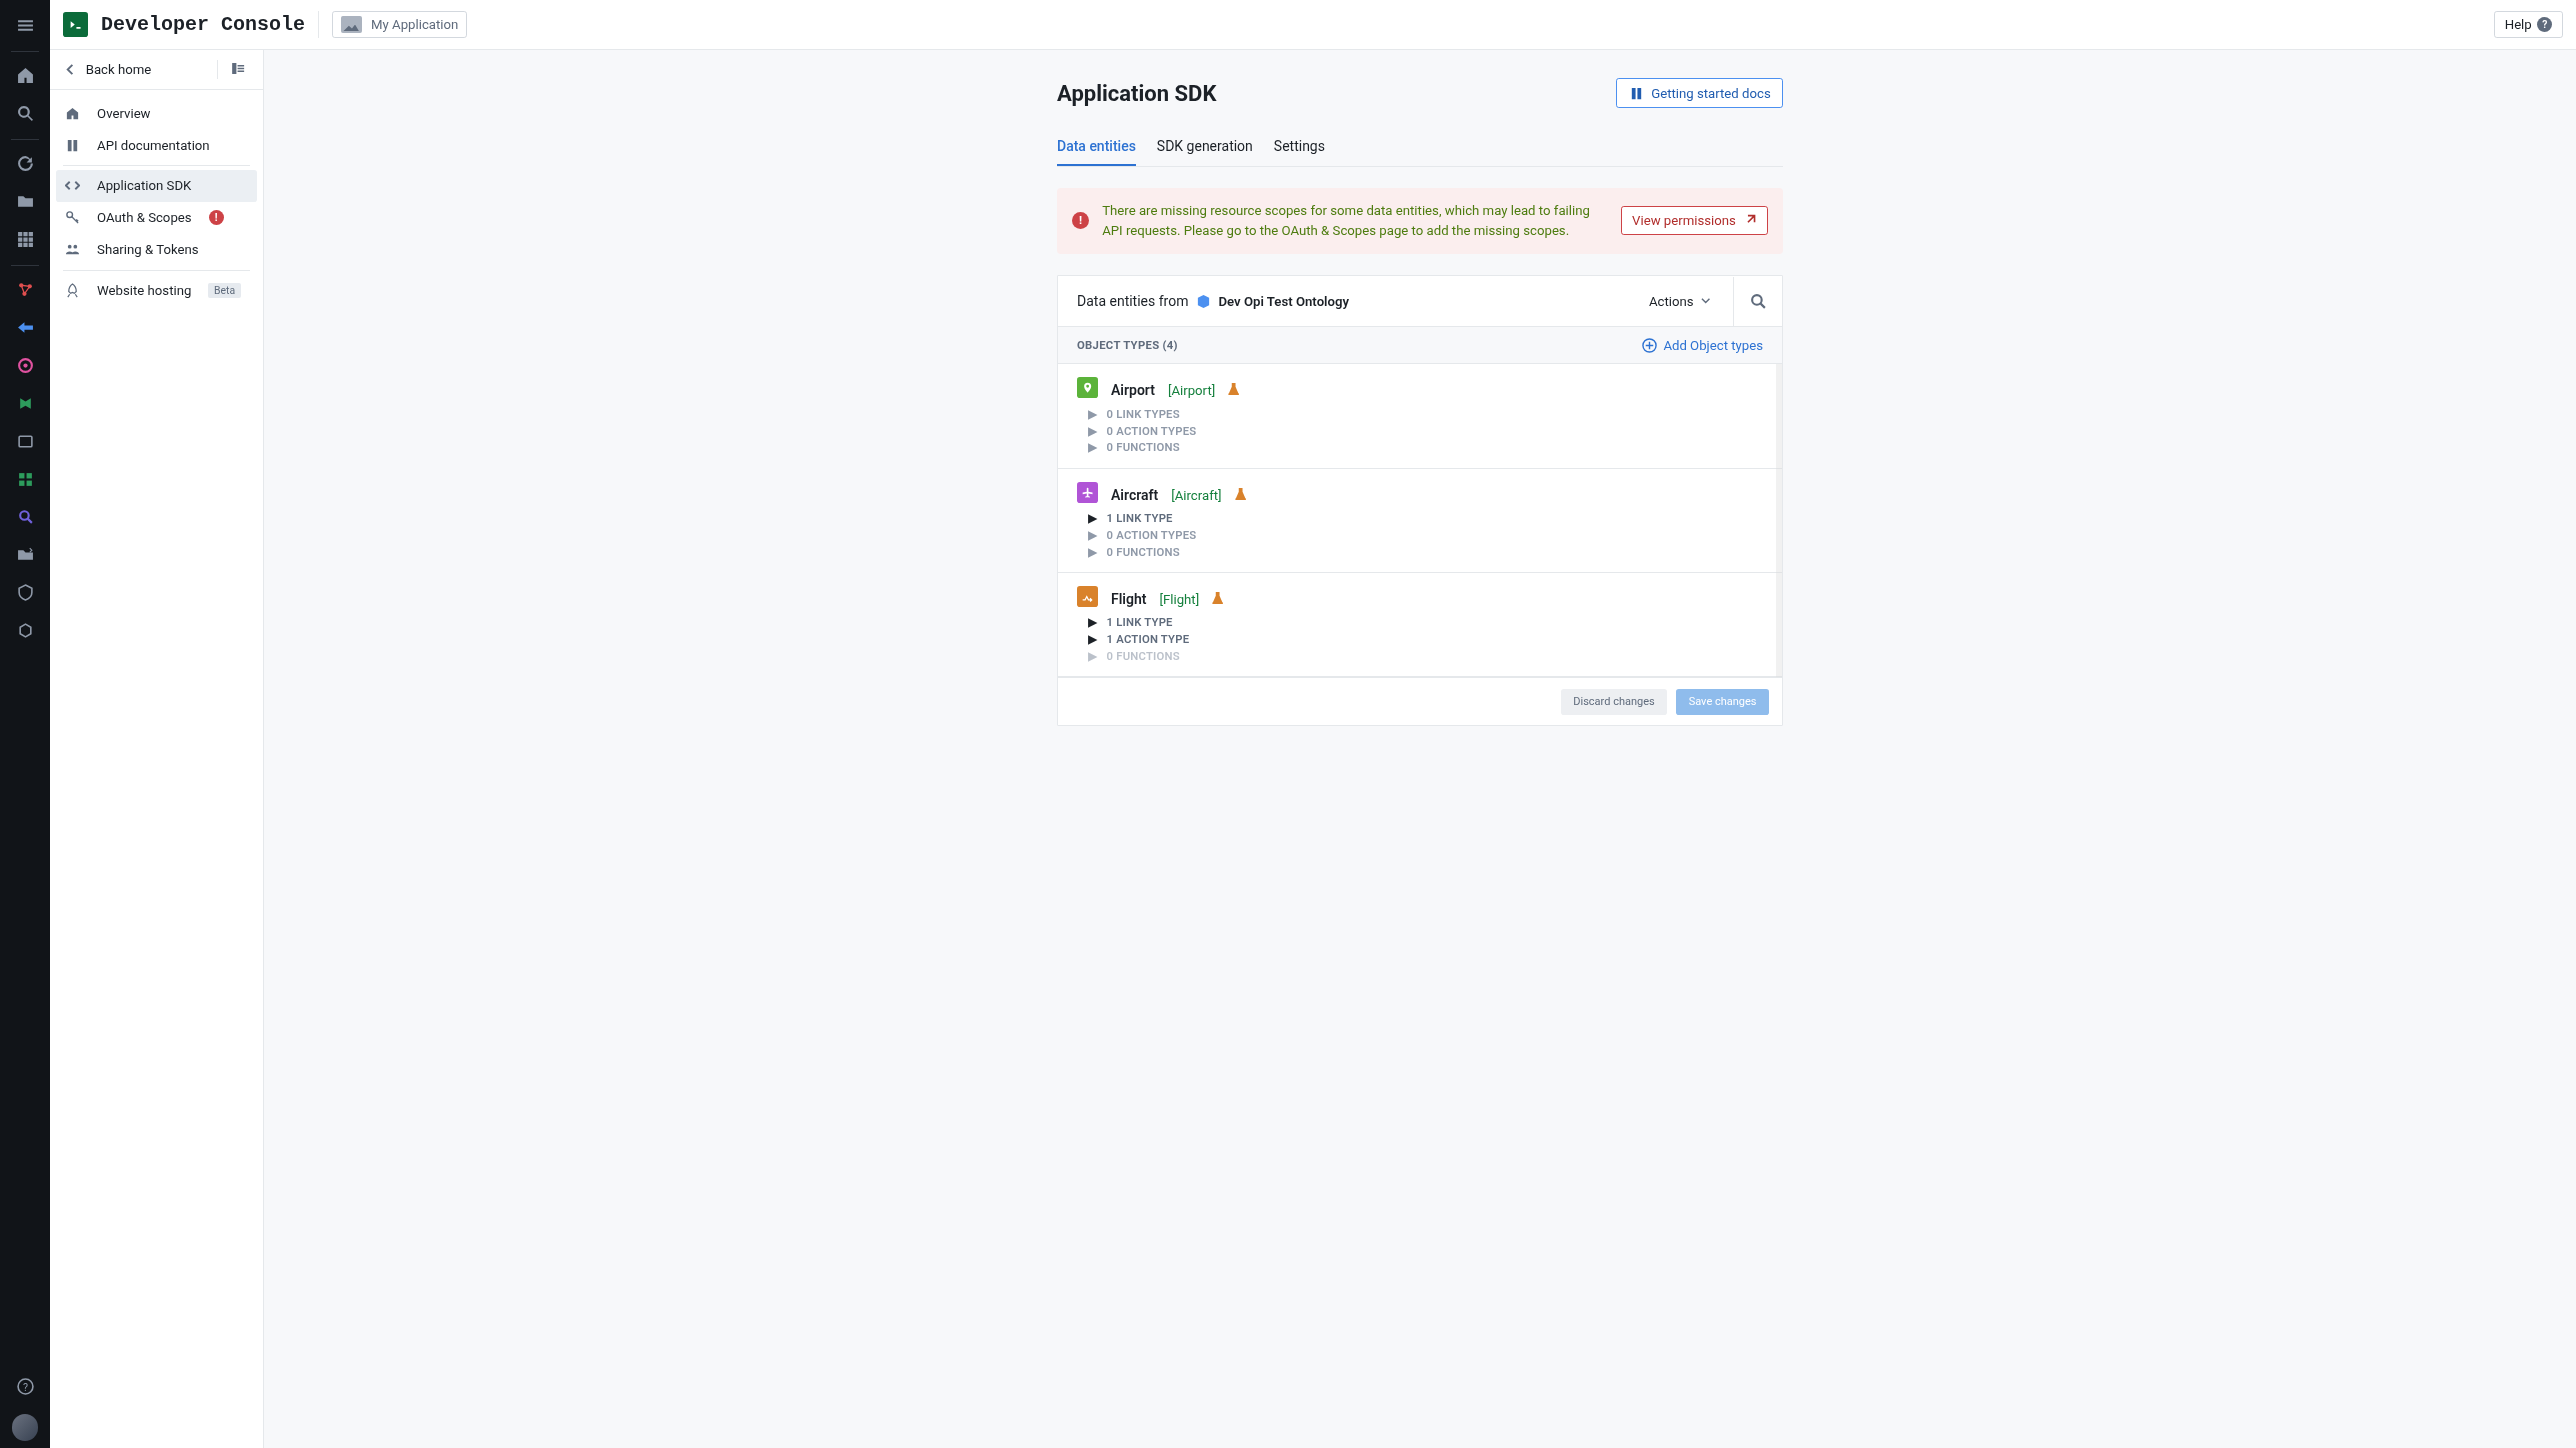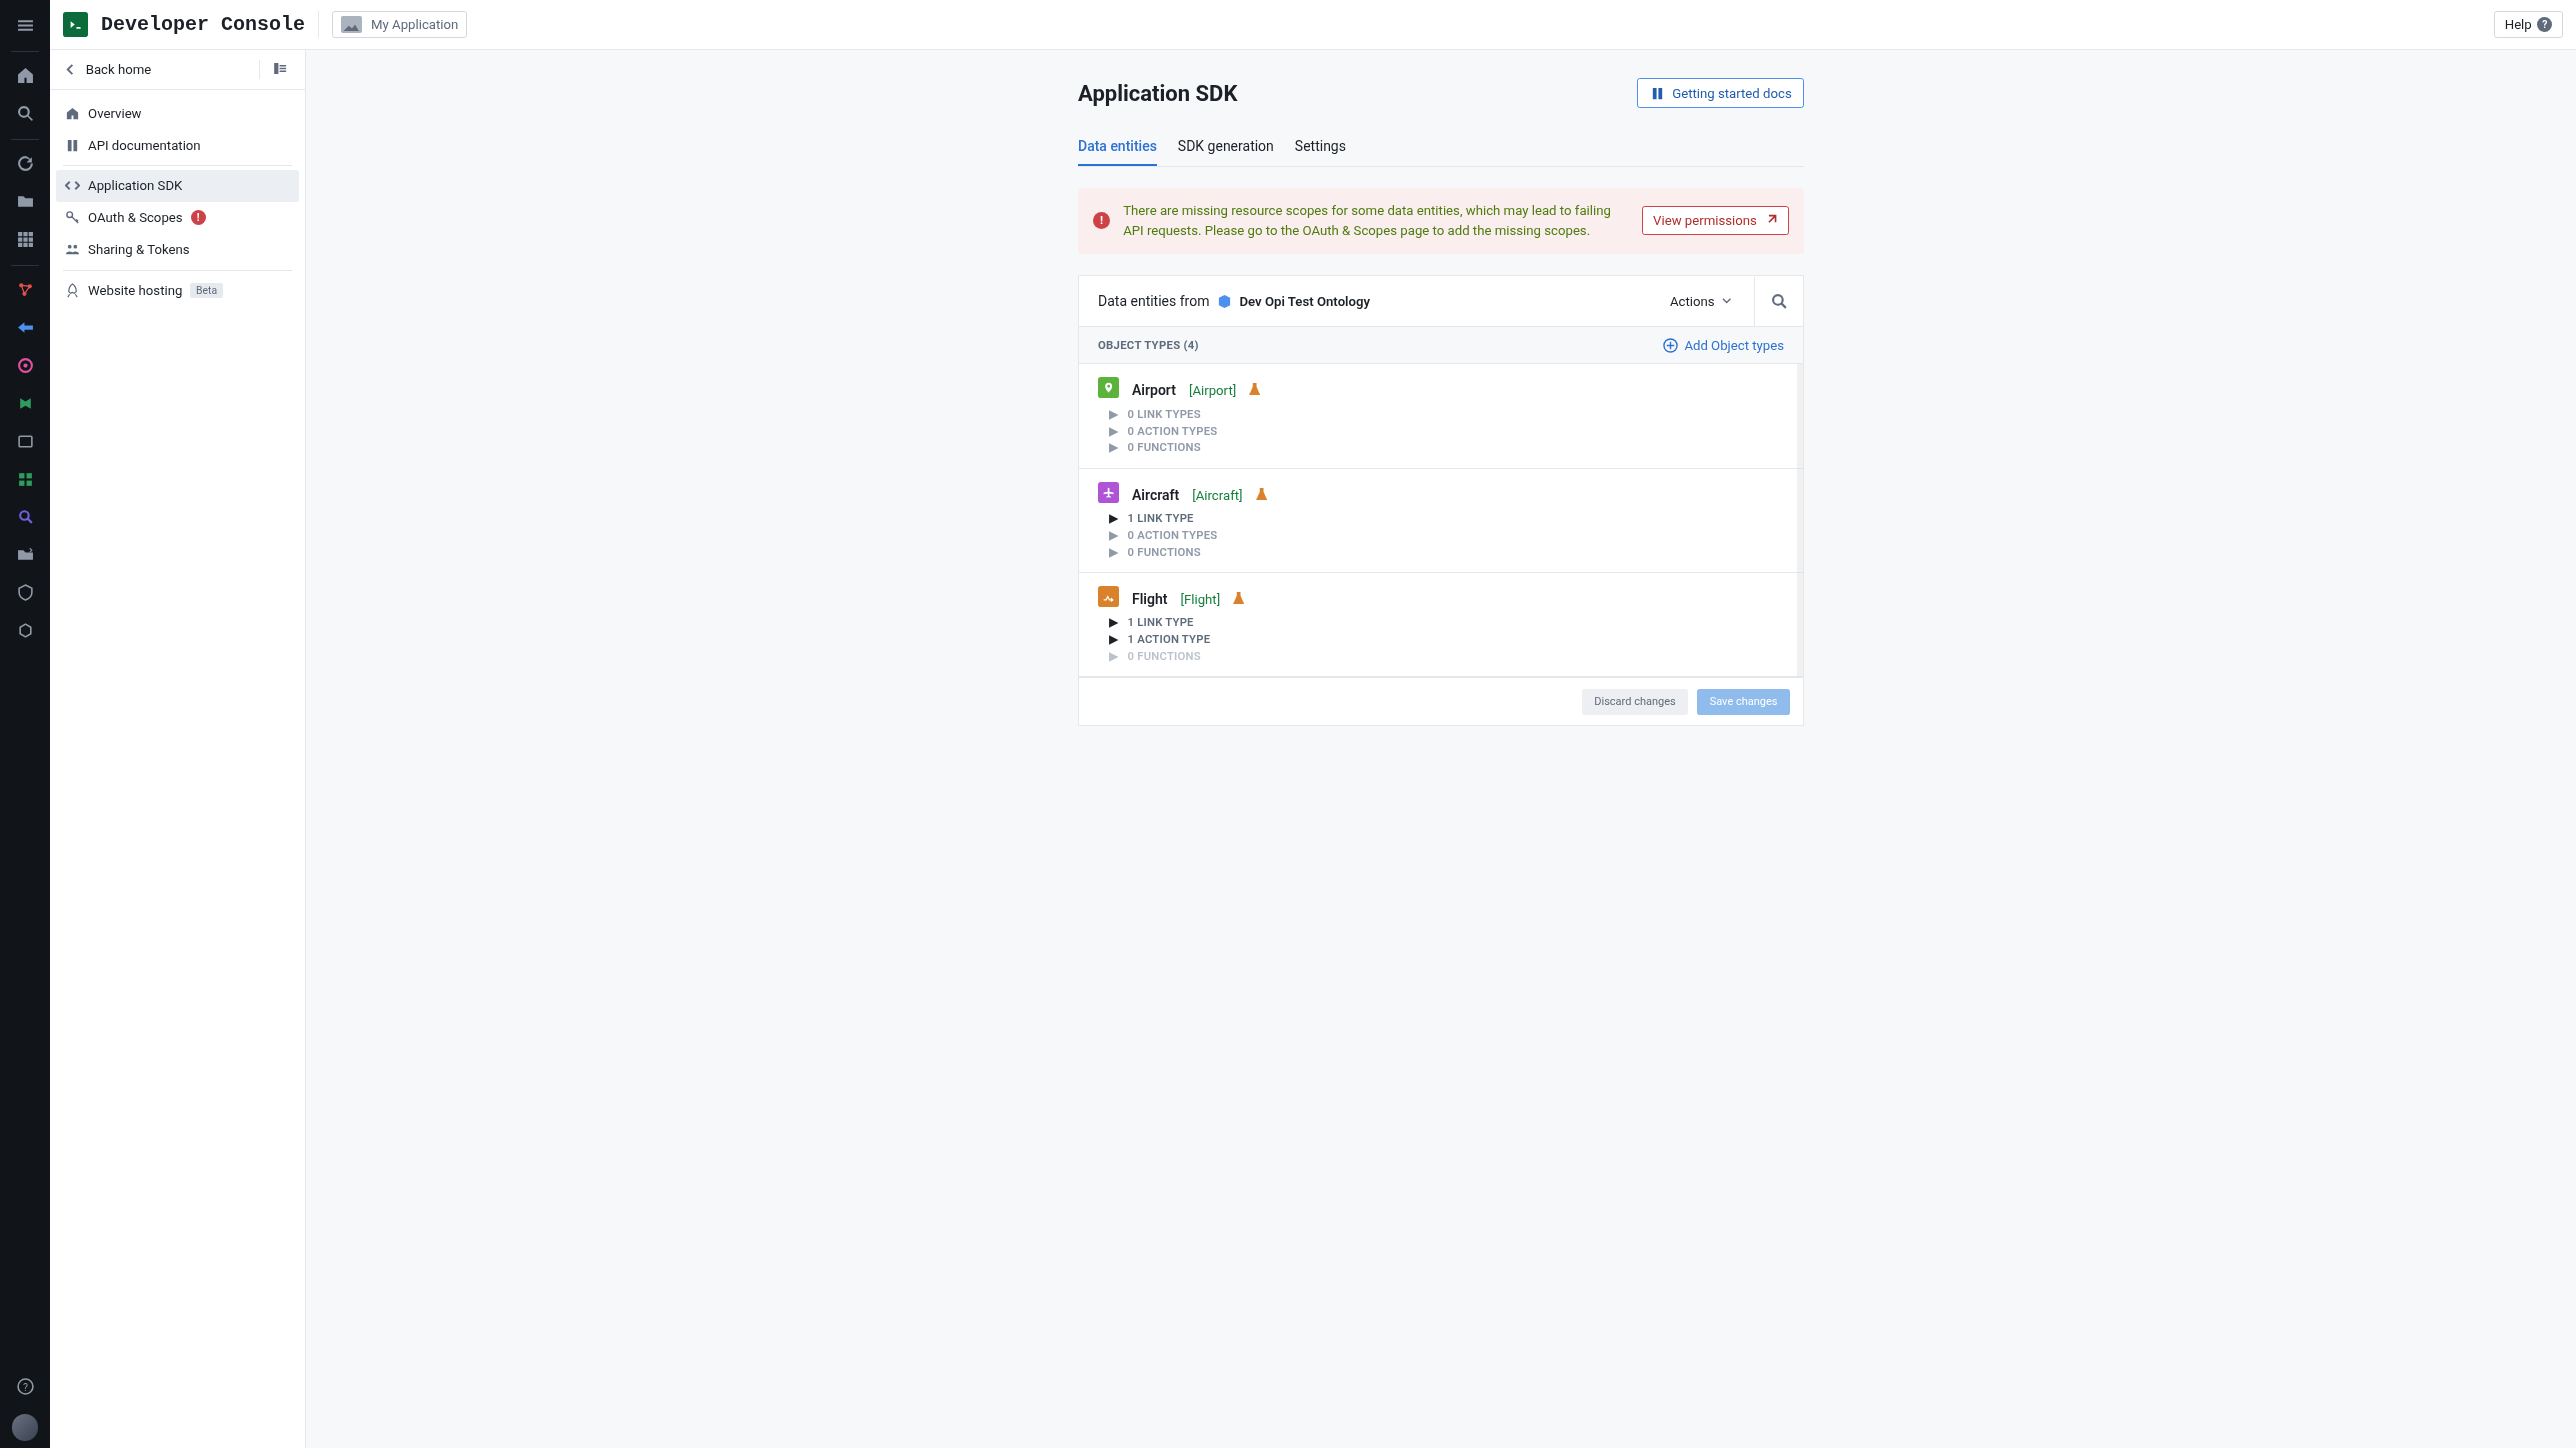--- a/index.html
+++ b/index.html
@@ -25,26 +25,26 @@
 .app-chip .img-icon { width: 21px; height: 17px; background: #abb3bf; border-radius: 1.9px; position: relative; }
 .app-chip .img-icon::after { content:""; position:absolute; bottom:1.9px; left:2.8px; right:2.8px; height:6.6px; background:#5f6b7c; clip-path: polygon(0 100%,35% 20%,55% 60%,75% 0,100% 100%); }
 .top-spacer { flex: 1; }
 .help-btn { display: flex; align-items: center; gap: 5.7px; border: 0.9px solid #d3d8de; padding: 4.7px 9.4px; border-radius: 2.8px; font-size: 13.2px; color: #1c2127; cursor: pointer; }
 .help-q { width: 15px; height: 15px; border-radius: 50%; background: #5f6b7c; color:#fff; display:flex; align-items:center; justify-content:center; font-size:10.4px; font-weight:600; }
 
 
 .body { display: flex; flex: 1; min-height: 0; }
 
 
-.sidebar { width: 256px; background: #fff; border-right: 0.9px solid #e5e8eb; display: flex; flex-direction: column; flex-shrink: 0; }
+.sidebar { width: 214px; background: #fff; border-right: 0.9px solid #e5e8eb; display: flex; flex-direction: column; flex-shrink: 0; }
 .side-top { height: 40px; display: flex; align-items: center; padding: 0 13.2px; border-bottom: 0.9px solid #e5e8eb; gap: 9.4px; color: #1c2127; }
 .side-top .back { display:flex; align-items:center; gap:7.5px; cursor:pointer; flex:1; }
 .side-top .collapse-icon { color: #5f6b7c; cursor:pointer; padding:3.8px; }
 .side-nav { padding: 7.5px 5.7px; }
-.side-item { display: flex; align-items: flex-start; gap: 8px; padding: 8.5px 9.4px; border-radius: 2.8px; color: #1c2127; font-size: 13.2px; cursor: pointer; position: relative; }
+.side-item { display: flex; align-items: flex-start; gap: 17px; padding: 8.5px 9.4px; border-radius: 2.8px; color: #1c2127; font-size: 13.2px; cursor: pointer; position: relative; }
 .side-item.active { background: #ebeff3; }
 .side-item svg { width: 15px; height: 15px; color: #5f6b7c; flex-shrink: 0; }
 .side-item .alert-dot { width: 15px; height: 15px; border-radius: 50%; background: #cd4246; display: flex; align-items: center; justify-content: center; }
 .side-item .alert-dot::after { content:"!"; color:#fff; font-size:10.4px; font-weight:700; }
 .side-div { height: 0.9px; background: #e5e8eb; margin: 3.8px 7.5px; }
 .beta-tag { background: #e6eaef; color: #5f6b7c; font-size: 10.4px; padding: 0.9px 5.7px; border-radius: 1.9px; }
 
 
 .content { flex: 1; overflow-y: auto; padding: 28px 0 38px; }
 .content-inner { max-width: 764px; margin: 0 auto; padding: 0 19px; }

